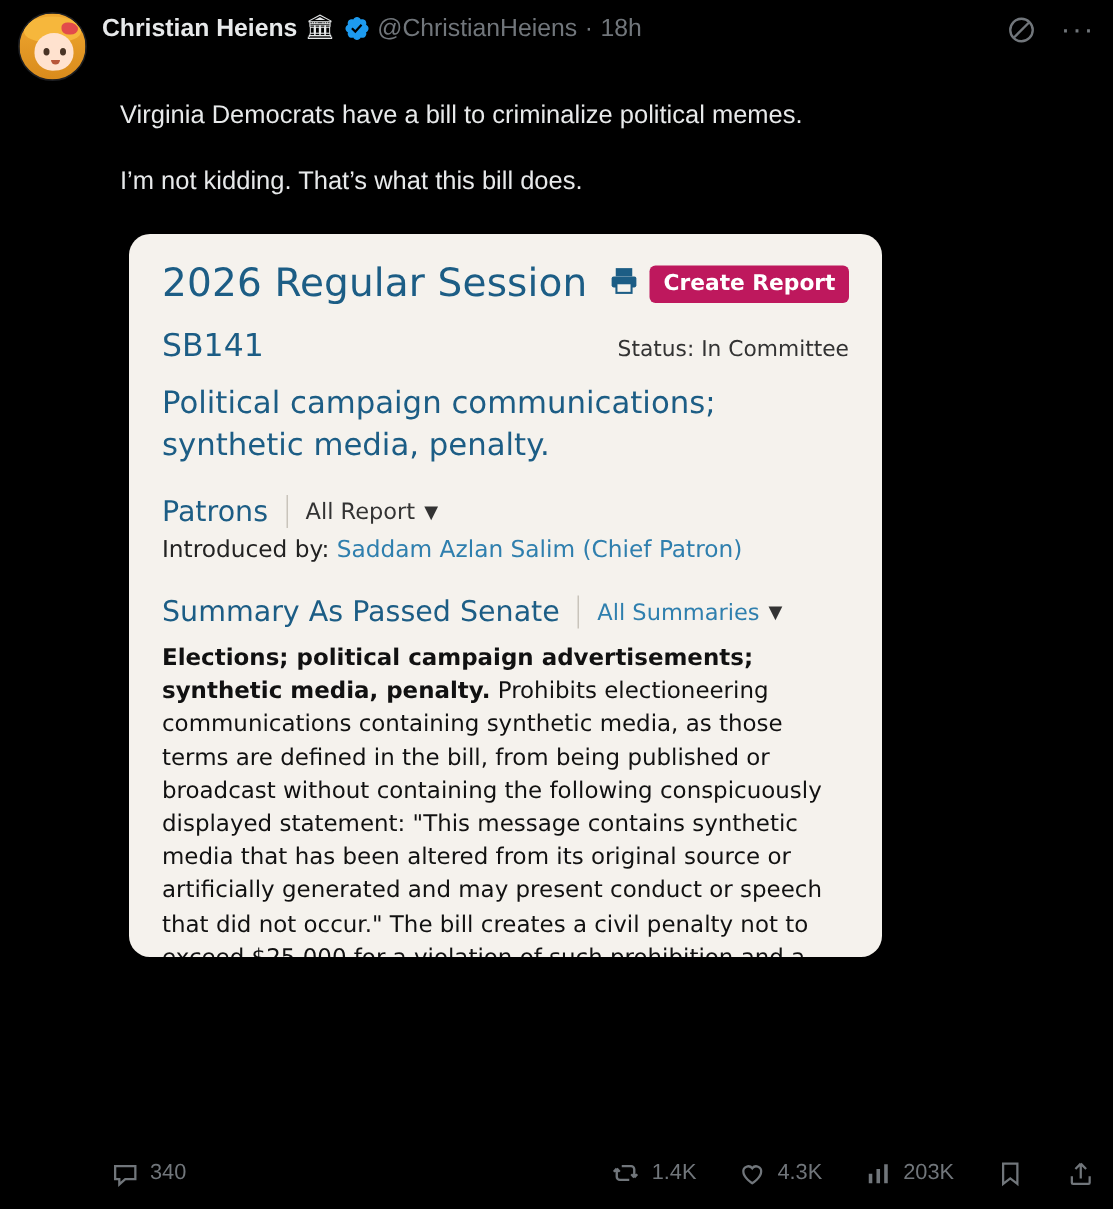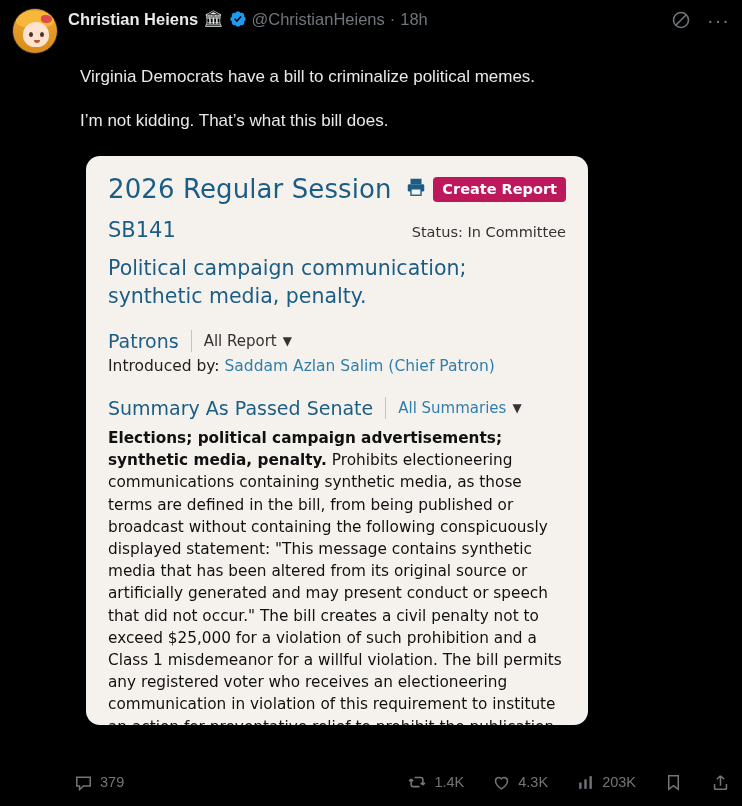--- a/index.html
+++ b/index.html
@@ -150,21 +150,21 @@
   .card {
     margin-left: 74px;
     margin-top: 24px;
     width: 502px;
     background: #f5f2ed;
     border-radius: 14px;
     color: #111;
     padding: 18px 22px 20px 22px;
     font-family: "DejaVu Sans", sans-serif;
     overflow: hidden;
-    height: 569px;
+    height: 482px;
   }
   .card-top {
     display: flex;
     align-items: center;
     justify-content: space-between;
     gap: 10px;
   }
   .session-title {
     font-size: 26px;
     color: #1c5d85;
@@ -355,21 +355,21 @@
         </span>
         <span class="create-report">Create Report</span>
       </div>
     </div>
 
     <div class="bill-row">
       <span class="bill-number">SB141</span>
       <span class="bill-status">Status: In Committee</span>
     </div>
 
-    <div class="bill-title">Political campaign communication; synthetic media, penalty.</div>
+    <div class="bill-title">Political campaign communications; synthetic media, penalty.</div>
 
     <div class="patrons-row">
       <span class="patrons-label">Patrons</span>
       <span class="vdivider"></span>
       <span class="all-patrons">
         <span>All Report</span>
         <span class="chev">▼</span>
       </span>
     </div>
 
@@ -390,21 +390,21 @@
     <div class="summary-body">
       <b>Elections; political campaign advertisements; synthetic media, penalty.</b><span> Prohibits electioneering communications containing synthetic media, as those terms are defined in the bill, from being published or broadcast without containing the following conspicuously displayed statement: "This message contains synthetic media that has been altered from its original source or artificially generated and may present conduct or speech that did not occur." The bill creates a civil penalty not to exceed $25,000 for a violation of such prohibition and a Class 1 misdemeanor for a willful violation. The bill permits any registered voter who receives an electioneering communication in violation of this requirement to institute an action for preventative relief to prohibit the publication or dissemination of such electioneering communication, including an application for a permanent or temporary injunction.</span>
     </div>
   </div>
 
   <div class="actions">
     <div class="action">
       <svg viewBox="0 0 24 24" width="19" height="19" aria-hidden="true">
         <path fill="none" stroke="#71767b" stroke-width="1.9" d="M3.5 5.5h17v11h-8.5L7 21v-4.5H3.5z"></path>
       </svg>
-      <span>379</span>
+      <span>340</span>
     </div>
     <div class="actions-right">
       <div class="action">
         <svg viewBox="0 0 24 24" width="20" height="20" aria-hidden="true">
           <path fill="none" stroke="#71767b" stroke-width="1.9" d="M5 8.5V15a2.5 2.5 0 0 0 2.5 2.5H15M5 8.5L2.6 11M5 8.5 7.4 11M19 15.5V9A2.5 2.5 0 0 0 16.5 6.5H9M19 15.5 21.4 13M19 15.5 16.6 13"></path>
         </svg>
         <span>1.4K</span>
       </div>
       <div class="action">
         <svg viewBox="0 0 24 24" width="19" height="19" aria-hidden="true">

